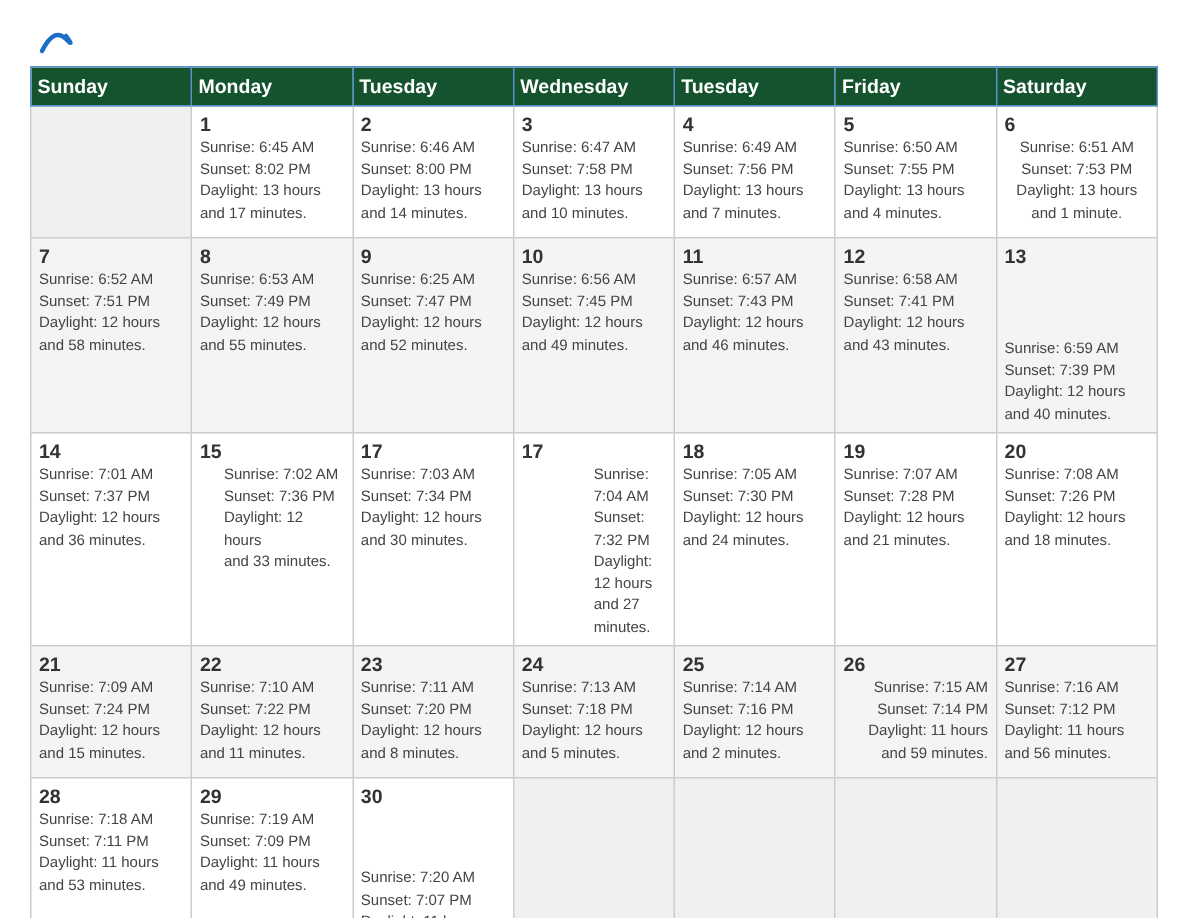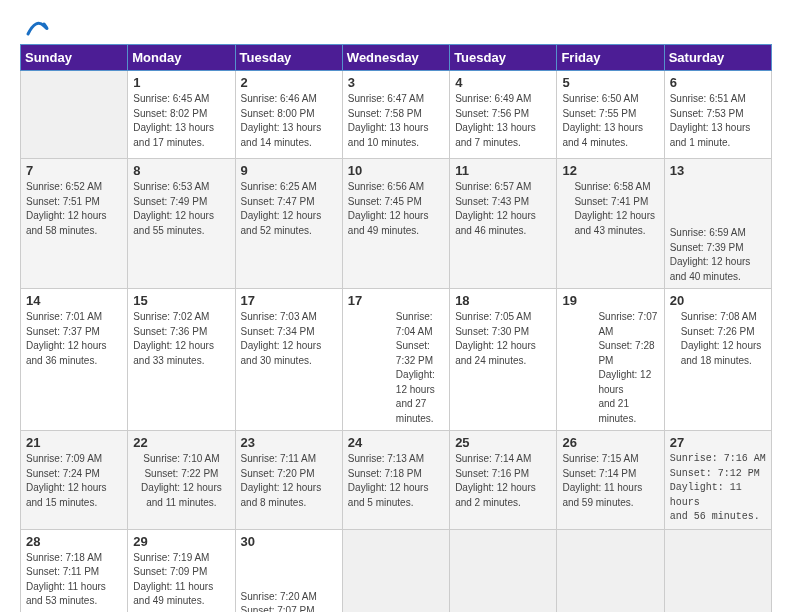--- a/index.html
+++ b/index.html
@@ -42,21 +42,21 @@
       color: #555;
     }
     .calendar {
       flex: 1;
       border: 1px solid #ccc;
       border-collapse: collapse;
       width: 100%;
       table-layout: fixed;
     }
     .calendar th {
-      background: #4c1d95;
+      background: #14532d;
       color: #fff;
       font-size: 13px;
       font-weight: bold;
       padding: 5px 4px;
       text-align: left;
       border: 1px solid #5592cc;
     }
     .calendar td {
       vertical-align: top;
       border: 1px solid #ccc;
@@ -148,21 +148,21 @@
           </td>
           <td>
             <div class="day-number">5</div>
             <div class="day-info" style="white-space: pre-line;">Sunrise: 6:50 AM
 Sunset: 7:55 PM
 Daylight: 13 hours
 and 4 minutes.</div>
           </td>
           <td>
             <div class="day-number">6</div>
-            <div class="day-info" style="white-space: pre-line;">Sunrise: 6:51 AM
+            <div class="day-info" style="white-space: pre-line; text-align: center;">Sunrise: 6:51 AM
 Sunset: 7:53 PM
 Daylight: 13 hours
 and 1 minute.</div>
           </td>
         </tr>
         <tr class="row-even">
           <td>
             <div class="day-number">7</div>
             <div class="day-info" style="white-space: pre-line;">Sunrise: 6:52 AM
 Sunset: 7:51 PM
@@ -192,21 +192,21 @@
           </td>
           <td>
             <div class="day-number">11</div>
             <div class="day-info" style="white-space: pre-line;">Sunrise: 6:57 AM
 Sunset: 7:43 PM
 Daylight: 12 hours
 and 46 minutes.</div>
           </td>
           <td>
             <div class="day-number">12</div>
-            <div class="day-info" style="white-space: pre-line; margin-left: 12px;">Sunrise: 6:58 AM
+            <div class="day-info" style="white-space: pre-line;">Sunrise: 6:58 AM
 Sunset: 7:41 PM
 Daylight: 12 hours
 and 43 minutes.</div>
           </td>
           <td>
             <div class="day-number">13</div>
             <div class="day-info" style="white-space: pre-line; margin-top: 48px;">Sunrise: 6:59 AM
 Sunset: 7:39 PM
 Daylight: 12 hours
 and 40 minutes.</div>
@@ -215,21 +215,21 @@
         <tr class="row-odd">
           <td>
             <div class="day-number">14</div>
             <div class="day-info" style="white-space: pre-line;">Sunrise: 7:01 AM
 Sunset: 7:37 PM
 Daylight: 12 hours
 and 36 minutes.</div>
           </td>
           <td>
             <div class="day-number">15</div>
-            <div class="day-info" style="white-space: pre-line;">Sunrise: 7:02 AM
+            <div class="day-info" style="white-space: pre-line; margin-left: 16px;">Sunrise: 7:02 AM
 Sunset: 7:36 PM
 Daylight: 12 hours
 and 33 minutes.</div>
           </td>
           <td>
             <div class="day-number">17</div>
             <div class="day-info" style="white-space: pre-line;">Sunrise: 7:03 AM
 Sunset: 7:34 PM
 Daylight: 12 hours
 and 30 minutes.</div>
@@ -243,44 +243,44 @@
           </td>
           <td>
             <div class="day-number">18</div>
             <div class="day-info" style="white-space: pre-line;">Sunrise: 7:05 AM
 Sunset: 7:30 PM
 Daylight: 12 hours
 and 24 minutes.</div>
           </td>
           <td>
             <div class="day-number">19</div>
-            <div class="day-info" style="white-space: pre-line; margin-left: 36px;">Sunrise: 7:07 AM
+            <div class="day-info" style="white-space: pre-line;">Sunrise: 7:07 AM
 Sunset: 7:28 PM
 Daylight: 12 hours
 and 21 minutes.</div>
           </td>
           <td>
             <div class="day-number">20</div>
-            <div class="day-info" style="white-space: pre-line; margin-left: 11px;">Sunrise: 7:08 AM
+            <div class="day-info" style="white-space: pre-line;">Sunrise: 7:08 AM
 Sunset: 7:26 PM
 Daylight: 12 hours
 and 18 minutes.</div>
           </td>
         </tr>
         <tr class="row-even">
           <td>
             <div class="day-number">21</div>
             <div class="day-info" style="white-space: pre-line;">Sunrise: 7:09 AM
 Sunset: 7:24 PM
 Daylight: 12 hours
 and 15 minutes.</div>
           </td>
           <td>
             <div class="day-number">22</div>
-            <div class="day-info" style="white-space: pre-line; text-align: center;">Sunrise: 7:10 AM
+            <div class="day-info" style="white-space: pre-line;">Sunrise: 7:10 AM
 Sunset: 7:22 PM
 Daylight: 12 hours
 and 11 minutes.</div>
           </td>
           <td>
             <div class="day-number">23</div>
             <div class="day-info" style="white-space: pre-line;">Sunrise: 7:11 AM
 Sunset: 7:20 PM
 Daylight: 12 hours
 and 8 minutes.</div>
@@ -294,28 +294,28 @@
           </td>
           <td>
             <div class="day-number">25</div>
             <div class="day-info" style="white-space: pre-line;">Sunrise: 7:14 AM
 Sunset: 7:16 PM
 Daylight: 12 hours
 and 2 minutes.</div>
           </td>
           <td>
             <div class="day-number">26</div>
-            <div class="day-info" style="white-space: pre-line;">Sunrise: 7:15 AM
+            <div class="day-info" style="white-space: pre-line; text-align: right;">Sunrise: 7:15 AM
 Sunset: 7:14 PM
 Daylight: 11 hours
 and 59 minutes.</div>
           </td>
           <td>
             <div class="day-number">27</div>
-            <div class="day-info" style="white-space: pre-line; font-family: Liberation Mono, monospace;">Sunrise: 7:16 AM
+            <div class="day-info" style="white-space: pre-line;">Sunrise: 7:16 AM
 Sunset: 7:12 PM
 Daylight: 11 hours
 and 56 minutes.</div>
           </td>
         </tr>
         <tr class="row-odd">
           <td>
             <div class="day-number">28</div>
             <div class="day-info" style="white-space: pre-line;">Sunrise: 7:18 AM
 Sunset: 7:11 PM

